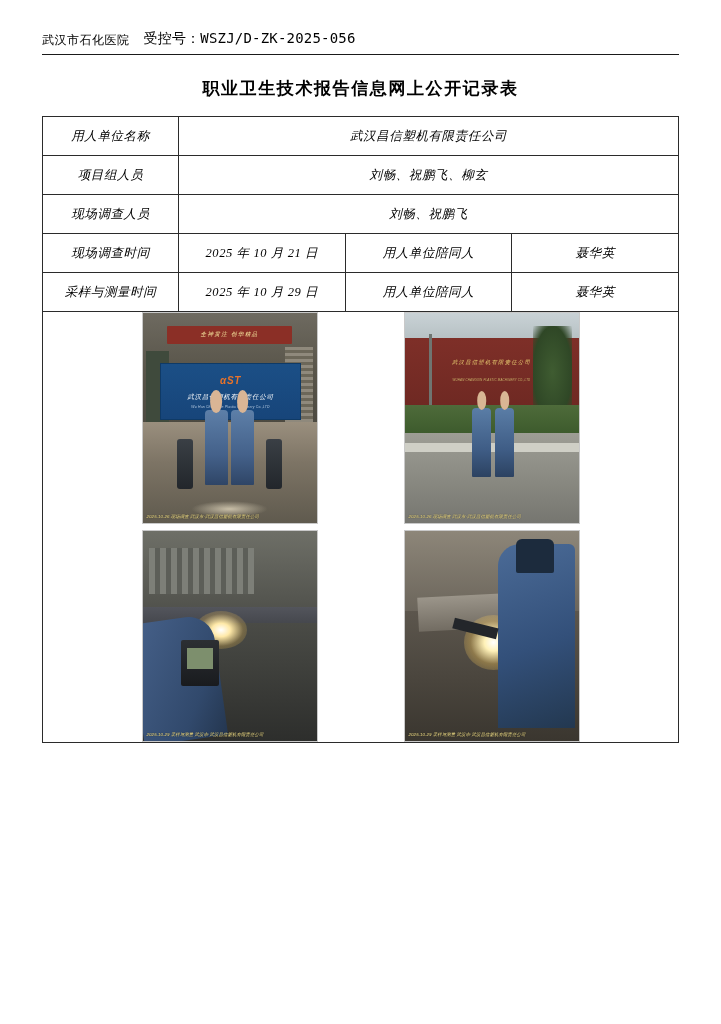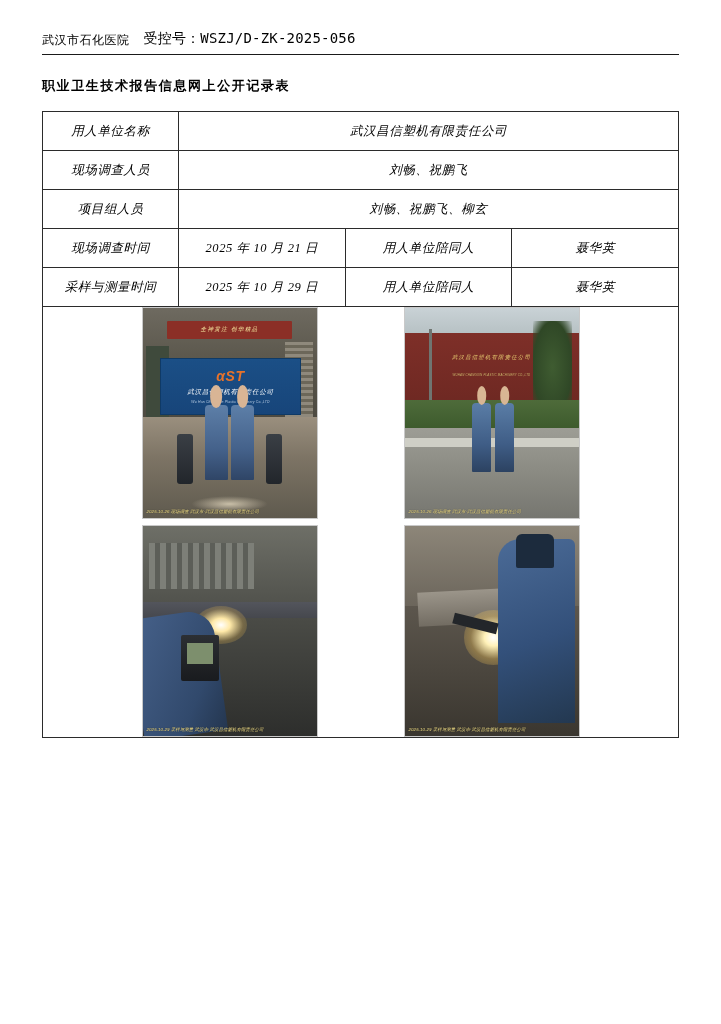--- a/index.html
+++ b/index.html
@@ -36,22 +36,22 @@
     font-family: Liberation Sans, sans-serif;
   }
   .control-no {
     font-size: 14px;
     font-family: "DejaVu Sans Mono", monospace;
     letter-spacing: 0.2px;
     padding-bottom: 1px;
   }
   
   .doc-title {
-    text-align: left;
-    font-size: 13px;
+    text-align: center;
+    font-size: 17px;
     font-weight: bold;
     letter-spacing: 1.6px;
     margin: 22px 0 16px 0;
   }
   
   table.main {
     width: 100%;
     border-collapse: collapse;
     table-layout: fixed;
   }
@@ -134,21 +134,21 @@
     display:flex; align-items:center; justify-content:center;
     font-family:"Liberation Sans",sans-serif;
   }
   .p1 .board {
     position: absolute; left: 10%; top: 24%; width: 80%; height: 26%;
     background: linear-gradient(180deg,#1b4f86 0%,#17457a 100%);
     border: 0.5px solid #0f3a66;
   }
   .p1 .board-logo {
     position:absolute; left:42%; top:10%; width:16%; height:40%;
-    color:#e8732a; font-size:14px; font-weight:bold;
+    color:#e8732a; font-size:10px; font-weight:bold;
     display:flex; align-items:center; justify-content:center;
     font-family:"Liberation Sans",sans-serif;
   }
   .p1 .board-txt {
     position:absolute; left:0; right:0; top:52%;
     text-align:center; color:#ffffff; font-size:6.6px;
     letter-spacing:0.6px; font-family:"Liberation Sans",sans-serif;
   }
   .p1 .board-sub {
     position:absolute; left:0; right:0; top:74%;
@@ -325,26 +325,26 @@
 
   <div class="doc-title">职业卫生技术报告信息网上公开记录表</div>
 
   <table class="main">
     <tbody>
       <tr>
         <td class="label">用人单位名称</td>
         <td class="value" colspan="3">武汉昌信塑机有限责任公司</td>
       </tr>
       <tr>
+        <td class="label">项目组人员</td>
+        <td class="value" colspan="3">刘畅、祝鹏飞、柳玄</td>
+      </tr>
+      <tr>
         <td class="label">现场调查人员</td>
         <td class="value" colspan="3">刘畅、祝鹏飞</td>
-      </tr>
-      <tr>
-        <td class="label">项目组人员</td>
-        <td class="value" colspan="3">刘畅、祝鹏飞、柳玄</td>
       </tr>
       <tr>
         <td class="label">现场调查时间</td>
         <td class="value">2025 年 10 月 21 日</td>
         <td class="sub-label">用人单位陪同人</td>
         <td class="sub-value">聂华英</td>
       </tr>
       <tr>
         <td class="label">采样与测量时间</td>
         <td class="value">2025 年 10 月 29 日</td>

